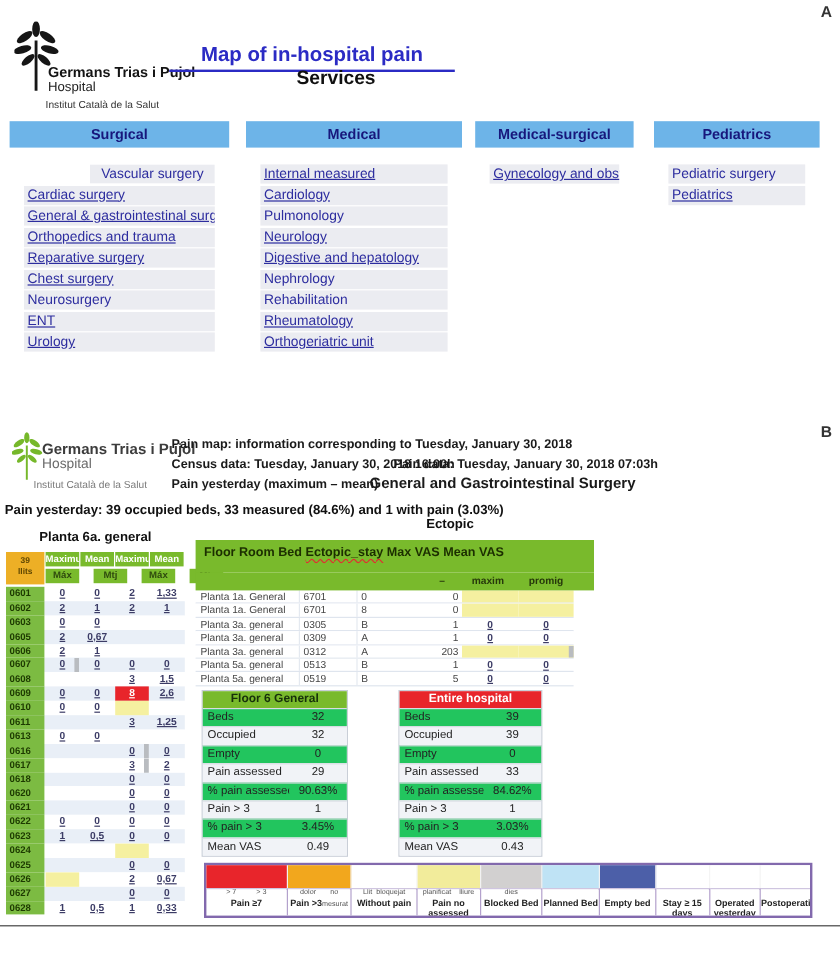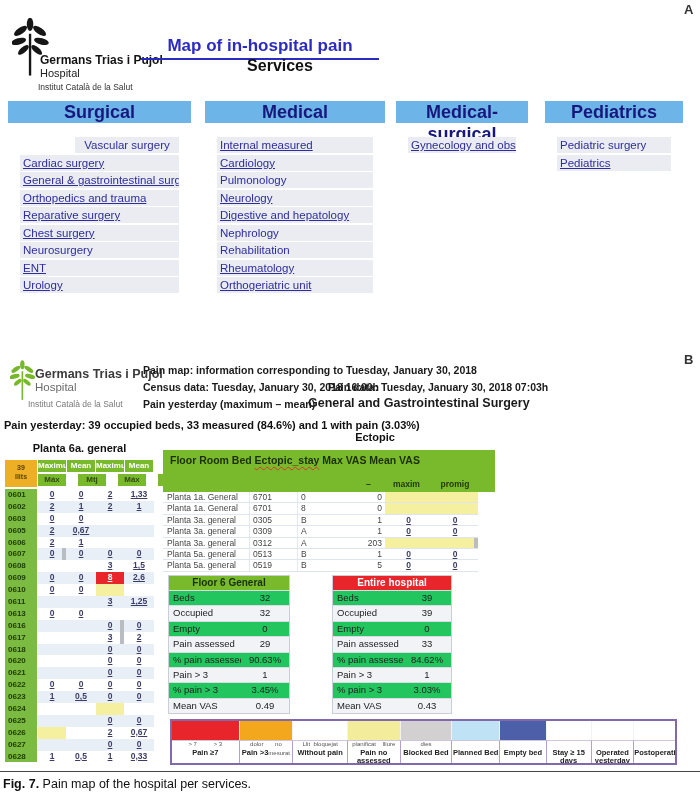--- a/index.html
+++ b/index.html
@@ -29,21 +29,21 @@
   
   .title-a{position:absolute;left:130px;top:22px;width:260px;text-align:center;margin:0;}
   .title-a span{display:inline-block;font-size:17px;font-weight:bold;color:#2b2bc4;
                 border-bottom:2px solid #2b2bc4;padding:0 26px 2px 26px;}
   .services{position:absolute;left:180px;top:57px;width:200px;text-align:center;margin:0;
             font-size:16px;font-weight:bold;color:#101010;}
   .svc-col{position:absolute;top:101px;}
   #col0{left:8px;width:183px;} #col1{left:205px;width:180px;}
   #col2{left:396px;width:132px;} #col3{left:545px;width:138px;}
   .svc-header{height:22px;line-height:22px;background:#6db4e8;color:#17177c;
-              font-weight:bold;font-size:18px;text-align:center;margin-bottom:2px;}
+              font-weight:bold;font-size:12px;text-align:center;margin-bottom:2px;}
   .svc-items{list-style:none;margin:0;padding:12px;}
   .svc-item{position:relative;height:16px;line-height:16px;background:#ebecf1;margin-bottom:1.5px;
             font-size:11.5px;color:#2d2d9f;padding:0 3px;white-space:nowrap;overflow:hidden;}
   .svc-item.u .lbl{text-decoration:underline;}
   .svc-item.special{background:#fff;padding:0;}
   .svc-item .inner{position:absolute;left:55px;right:0;top:0;bottom:0;background:#ebecf1;
                    text-align:center;}
 
   
   .hdr-lines{position:absolute;left:143px;top:364px;width:550px;height:52px;
@@ -76,21 +76,21 @@
   .w-cell.bg-yellow{background:#f5f0a0;}
   .w-cell.bar{box-shadow:inset -4px 0 0 #b9bcc0;}
 
   
   .ecto{position:absolute;left:163px;top:450px;width:332px;}
   .ecto-banner{height:27px;background:#79ba2c;color:#1c2e00;font-weight:bold;font-size:10.5px;
                padding:4px 0 0 7px;box-sizing:border-box;}
   .wavy{text-decoration:underline wavy #e03030 1px;text-underline-offset:2px;}
   .ecto-sub{position:relative;height:15px;background:#79ba2c;font-weight:bold;font-size:8.5px;color:#26380b;}
   .ecto-sub span{position:absolute;top:2px;}
-  .e-dash{left:203px;} .e-max-h{left:230px;width:47px;} .e-mean-h{left:269px;width:46px;text-align:center;}
+  .e-dash{left:203px;} .e-max-h{left:220px;width:47px;text-align:center;} .e-mean-h{left:269px;width:46px;text-align:center;}
   .e-row{display:flex;height:10.4px;line-height:10.4px;font-size:8.5px;color:#454545;
          border-bottom:1px solid #dfe5ee;background:#fff;width:315px;}
   .e-floor{width:87px;padding-left:4px;box-sizing:border-box;white-space:nowrap;overflow:hidden;border-right:1px solid #e4e9f0;}
   .e-room{width:48px;padding-left:3px;box-sizing:border-box;border-right:1px solid #e4e9f0;}
   .e-bed{width:42px;padding-left:3px;box-sizing:border-box;}
   .e-stay{width:45px;text-align:right;padding-right:3px;box-sizing:border-box;}
   .e-max,.e-mean{width:47px;text-align:center;font-weight:bold;}
   .e-mean{width:46px;}
   .e-max span,.e-mean span{color:#3c3c66;text-decoration:underline;}
   .e-max.bg-yellow,.e-mean.bg-yellow{background:#f5f0a0;}
@@ -606,18 +606,14 @@
           <div class="lg-lab">Operated yesterday</div>
         </div>
         <div class="lg-cell" style="width: 41px;">
           <div class="lg-tiny"> </div>
           <div class="lg-lab">Postoperative</div>
         </div>
       </div>
   </div>
 
   <div class="cap-rule"></div>
-  <div class="caption">
-    <b>Fig. 7.</b>
-    <span>Pain map of the hospital per services.</span>
-  </div>
 
 </div>
 
 </body></html>

